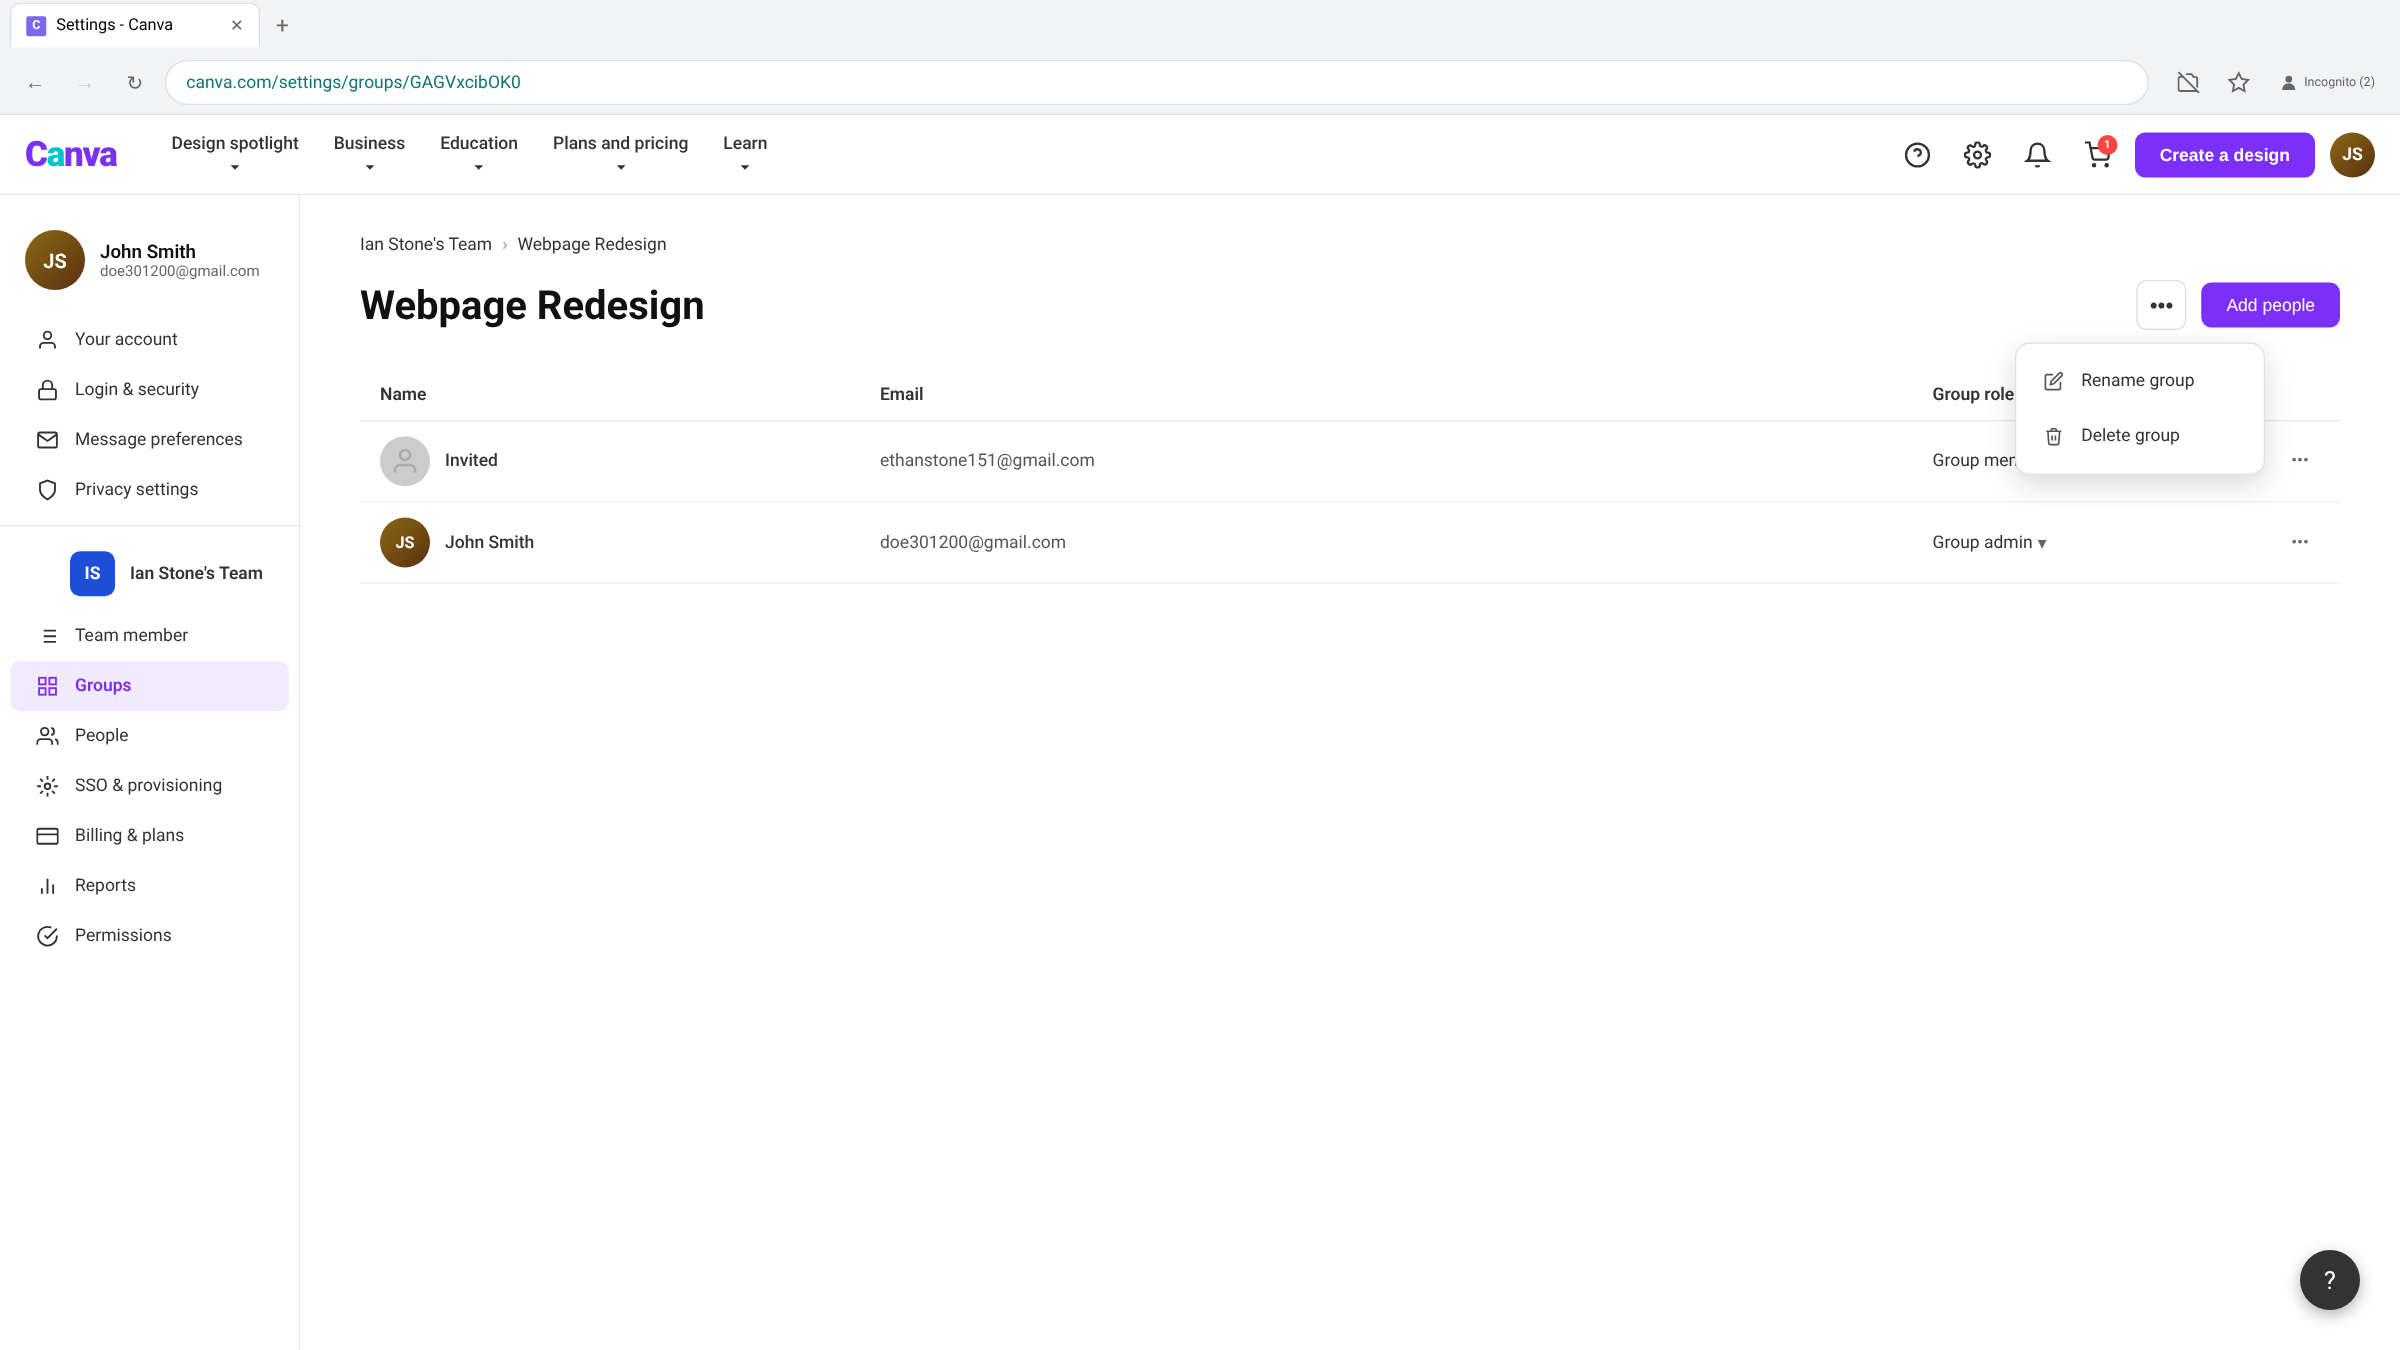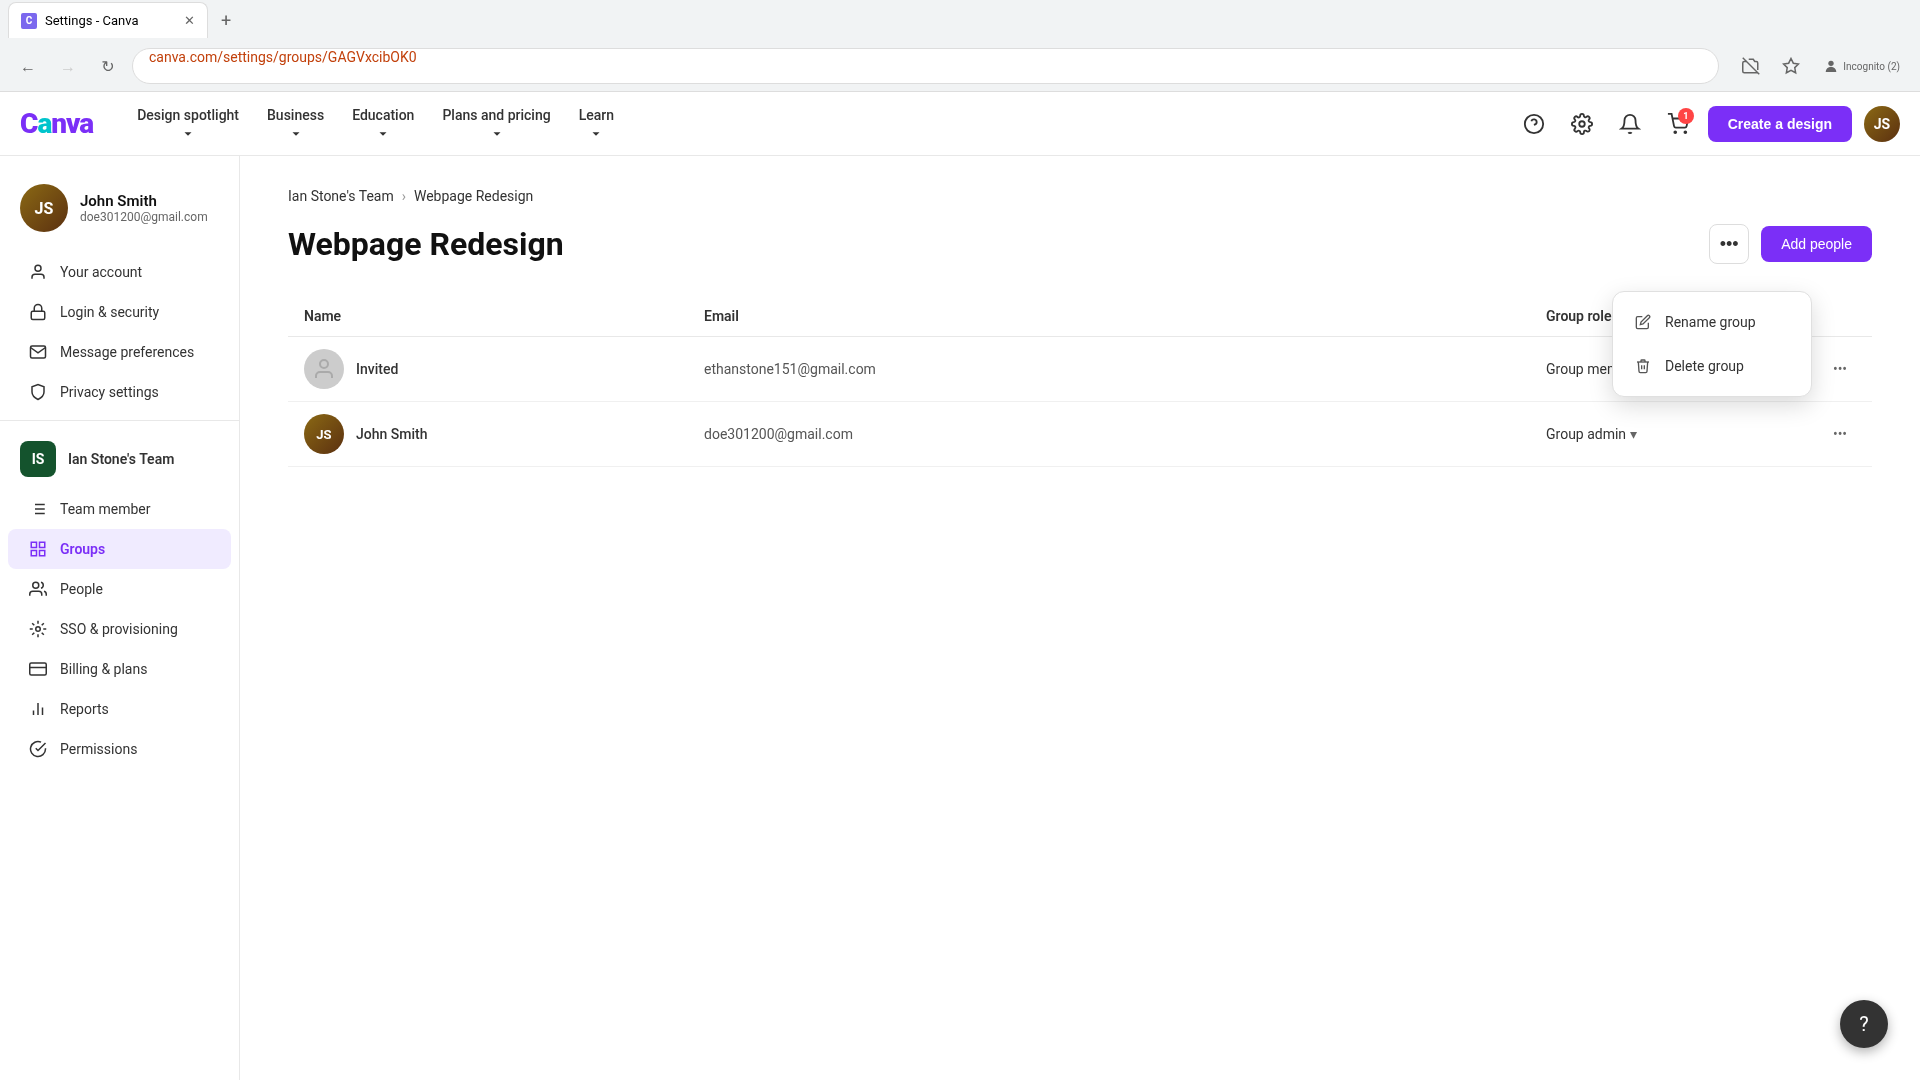--- a/index.html
+++ b/index.html
@@ -7,21 +7,21 @@
 
     
     .browser-chrome { background: #f1f3f4; height: 92px; border-bottom: 1px solid #ddd; }
     .browser-tabs { display: flex; align-items: center; height: 40px; padding: 0 8px; gap: 4px; }
     .browser-tab { display: flex; align-items: center; gap: 8px; background: #fff; border-radius: 8px 8px 0 0; padding: 0 12px; height: 36px; min-width: 200px; border: 1px solid #ddd; border-bottom: none; font-size: 13px; }
     .browser-tab-favicon { width: 16px; height: 16px; background: #7B68EE; border-radius: 2px; display: flex; align-items: center; justify-content: center; color: white; font-size: 10px; font-weight: bold; }
     .browser-tab-close { margin-left: auto; cursor: pointer; color: #666; }
     .new-tab-btn { width: 28px; height: 28px; display: flex; align-items: center; justify-content: center; border-radius: 50%; cursor: pointer; color: #666; font-size: 18px; }
     .browser-controls { display: flex; align-items: center; height: 52px; padding: 0 12px; gap: 8px; }
     .browser-nav-btn { width: 32px; height: 32px; display: flex; align-items: center; justify-content: center; border-radius: 50%; cursor: pointer; color: #666; font-size: 16px; }
-    .address-bar { flex: 1; height: 36px; background: #fff; border: 1px solid #ddd; border-radius: 20px; display: flex; padding: 0 16px; font-size: 14px; color: #c2410c; }
+    .address-bar { flex: 1; height: 36px; background: #fff; border: 1px solid #ddd; border-radius: 20px; display: flex; align-items: center; padding: 0 16px; font-size: 14px; color: #0f766e; }
     .browser-actions { display: flex; align-items: center; gap: 8px; margin-left: 8px; }
     .browser-action-btn { width: 32px; height: 32px; display: flex; align-items: center; justify-content: center; border-radius: 50%; cursor: pointer; color: #666; }
 
     
     .canva-header { display: flex; align-items: center; height: 64px; padding: 0 20px; border-bottom: 1px solid #e8e8e8; background: #fff; position: relative; z-index: 10; }
     .canva-logo { color: #7B2FF7; font-size: 28px; font-weight: 900; margin-right: 32px; letter-spacing: -1px; }
     .canva-logo span { color: #00C4CC; }
     .nav-items { display: flex; align-items: center; gap: 4px; flex: 1; }
     .nav-item { display: flex; align-items: center; gap: 4px; padding: 8px 12px; border-radius: 8px; cursor: pointer; font-size: 14px; font-weight: 500; color: #333; flex-direction: column; }
     .nav-item svg { width: 14px; height: 14px; }
@@ -42,39 +42,39 @@
     .sidebar-user-name { font-weight: 600; font-size: 15px; color: #111; }
     .sidebar-user-email { font-size: 12px; color: #666; overflow: hidden; text-overflow: ellipsis; white-space: nowrap; }
 
     .sidebar-section { margin-bottom: 4px; }
     .sidebar-item { display: flex; align-items: center; gap: 12px; padding: 10px 20px; cursor: pointer; color: #333; border-radius: 8px; margin: 0 8px; }
     .sidebar-item.active { background: #f0ebff; color: #7B2FF7; font-weight: 600; }
     .sidebar-item-icon { width: 20px; height: 20px; display: flex; align-items: center; justify-content: center; flex-shrink: 0; }
     .sidebar-item-label { font-size: 14px; }
 
     .sidebar-team-header { display: flex; align-items: center; gap: 12px; padding: 12px 20px; }
-    .team-avatar { width: 36px; height: 36px; border-radius: 8px; background: #14532d; display: flex; align-items: center; justify-content: center; color: white; font-size: 14px; font-weight: 700; flex-shrink: 0; }
+    .team-avatar { width: 36px; height: 36px; border-radius: 8px; background: #1d4ed8; display: flex; align-items: center; justify-content: center; color: white; font-size: 14px; font-weight: 700; flex-shrink: 0; margin-left: 36px; }
     .team-name { font-weight: 600; font-size: 14px; color: #333; }
     .sidebar-divider { height: 1px; background: #e8e8e8; margin: 8px 0; }
 
     
     .content { flex: 1; padding: 32px 48px; overflow-y: auto; position: relative; }
     .breadcrumb { display: flex; align-items: center; gap: 8px; margin-bottom: 20px; font-size: 14px; color: #666; }
     .breadcrumb-link { color: #333; cursor: pointer; }
     .breadcrumb-sep { color: #999; }
     .breadcrumb-current { color: #333; }
 
     .page-header { display: flex; align-items: center; justify-content: space-between; margin-bottom: 32px; }
     .page-title { font-size: 32px; font-weight: 700; color: #111; }
     .page-actions { display: flex; align-items: center; gap: 12px; position: relative; }
     .more-btn { width: 40px; height: 40px; border: 1px solid #ddd; border-radius: 8px; display: flex; align-items: center; justify-content: center; cursor: pointer; color: #333; font-size: 18px; background: #fff; }
     .add-people-btn { background: #7B2FF7; color: white; border: none; border-radius: 8px; padding: 10px 20px; font-size: 14px; font-weight: 400; cursor: pointer; }
 
     
-    .dropdown-menu { position: absolute; top: 67px; right: 60px; background: white; border: 1px solid #e0e0e0; border-radius: 12px; box-shadow: 0 8px 24px rgba(0,0,0,0.15); z-index: 100; min-width: 200px; padding: 8px 0; }
+    .dropdown-menu { position: absolute; top: 50px; right: 60px; background: white; border: 1px solid #e0e0e0; border-radius: 12px; box-shadow: 0 8px 24px rgba(0,0,0,0.15); z-index: 100; min-width: 200px; padding: 8px 0; }
     .dropdown-item { display: flex; align-items: center; gap: 12px; padding: 12px 20px; cursor: pointer; color: #333; font-size: 14px; }
     .dropdown-icon { width: 20px; height: 20px; display: flex; align-items: center; justify-content: center; color: #555; }
 
     
     .table-header { display: grid; grid-template-columns: 400px 1fr 250px 60px; padding: 12px 16px; border-bottom: 1px solid #e8e8e8; }
     .table-col-header { font-size: 14px; font-weight: 600; color: #333; }
     .table-row { display: grid; grid-template-columns: 400px 1fr 250px 60px; padding: 12px 16px; border-bottom: 1px solid #f0f0f0; align-items: center; }
     .member-cell { display: flex; align-items: center; gap: 12px; }
     .member-avatar { width: 40px; height: 40px; border-radius: 50%; background: #ccc; display: flex; align-items: center; justify-content: center; color: #777; font-size: 16px; flex-shrink: 0; overflow: hidden; }
     .member-name { font-size: 14px; color: #333; font-weight: 500; }

